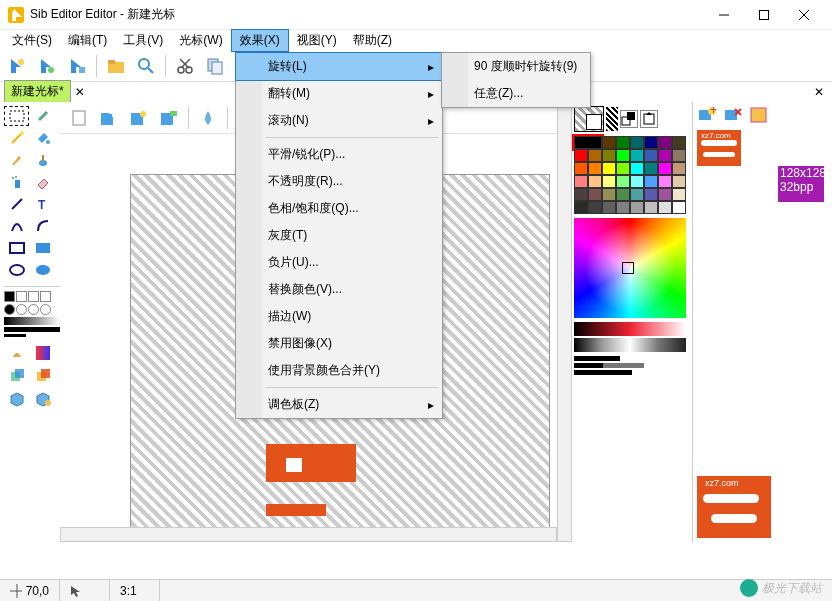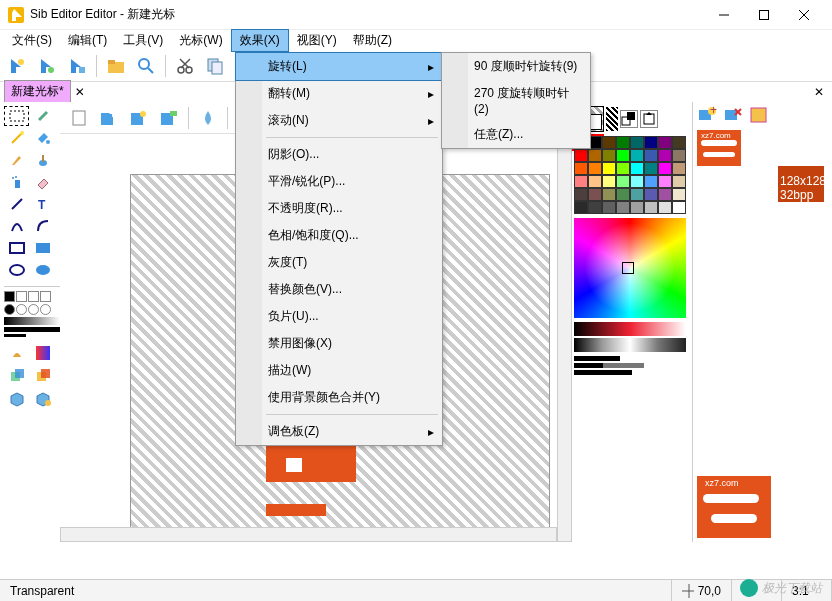--- a/index.html
+++ b/index.html
@@ -9,21 +9,21 @@
 .titlebar .title { flex: 1; }
 .winbtns { display: flex; }
 .winbtn { width: 40px; height: 28px; display: flex; align-items: center; justify-content: center; }
 .menubar { height: 20px; background: #fff; display: flex; align-items: center; padding-left: 4px; }
 .menubar .item { padding: 2px 8px; }
 .menubar .item.active { background: #91c9f7; border: 1px solid #2a7ab8; }
 .toolbar { height: 32px; display: flex; align-items: center; padding: 2px 4px; gap: 4px; border-bottom: 1px solid #ddd; }
 .tbtn { width: 26px; height: 26px; border: 1px solid transparent; display: flex; align-items: center; justify-content: center; border-radius: 3px; }
 .tsep { width: 1px; height: 22px; background: #ccc; margin: 0 2px; }
 .tabbar { height: 20px; display: flex; align-items: flex-end; padding-left: 4px; }
-.tab { padding: 2px 6px 2px 6px; border: 1px solid #999; border-bottom: none; background: #f0abfc; font-size: 11px; display: flex; align-items: center; gap: 4px; }
+.tab { padding: 2px 6px 2px 6px; border: 1px solid #999; border-bottom: none; background: #bef264; font-size: 11px; display: flex; align-items: center; gap: 4px; }
 .content-row { display: flex; height: 440px; position: relative; }
 .left-tools { width: 60px; padding: 4px 4px; display: flex; flex-direction: column; gap: 2px; }
 .tool-pair { display: flex; gap: 1px; }
 .tool { width: 25px; height: 20px; border: 1px solid transparent; display: flex; align-items: center; justify-content: center; }
 .tool.sel { border: 1px dashed #000; }
 .opt-strip { width: 56px; border-top: 1px solid #ccc; margin-top: 4px; padding-top: 4px; }
 .opt-row { display: flex; gap: 1px; margin-bottom: 2px; }
 .opt-cell { width: 11px; height: 11px; border: 1px solid #888; }
 .opt-grad { height: 8px; background: linear-gradient(to right, #000, #fff); margin-bottom: 2px; }
 .toolbar2 { height: 32px; display: flex; align-items: center; gap: 4px; padding: 2px 6px; border-bottom: 1px solid #e0e0e0; }
@@ -56,21 +56,21 @@
 .gray-bar { width: 112px; height: 14px; margin-top: 2px; background: linear-gradient(to right, #000, #999, #fff, #777, #222); }
 .trisection { margin-top: 4px; }
 .trisection div { height: 5px; margin-bottom: 2px; }
 .preview-col { flex: 1; border-left: 1px solid #ccc; padding: 4px; display: flex; flex-direction: column; }
 .preview-head { display: flex; gap: 6px; justify-content: flex-start; margin-bottom: 6px;}
 .preview-ico { width: 20px; height: 18px; }
 .thumb { width: 44px; height: 36px; background: #e4521c; margin-bottom: 6px; position: relative; }
 .thumb::before { content: ""; position: absolute; left: 4px; top: 10px; width: 36px; height: 6px; background: #fff; border-radius: 3px; }
 .thumb::after { content: ""; position: absolute; left: 6px; top: 22px; width: 32px; height: 5px; background: #fff; border-radius: 3px; }
 .thumb-label{position:absolute;top:1px;left:4px;font-size:8px;color:#fff;}
-.res-badge { width: 46px; height: 36px; background: #c2410c; color: #fff; font-size: 10px; padding: 8px 2px; line-height: 1.2; position: absolute; right: 4px; top: 36px; }
+.res-badge { width: 46px; height: 36px; background: #a21caf; color: #fff; font-size: 10px; padding: 0 2px; line-height: 1.2; position: absolute; right: 4px; top: 36px; }
 .big-thumb { margin-top: auto; width: 74px; height: 62px; background: #e4521c; position: relative; align-self: flex-start; }
 .big-thumb::before { content:""; position:absolute; left:6px; top:18px; width:56px; height:9px; background:#fff; border-radius:5px;}
 .big-thumb::after { content:""; position:absolute; left:14px; top:38px; width:46px; height:9px; background:#fff; border-radius:5px;}
 .big-thumb-label{position:absolute;top:2px;left:8px;font-size:9px;color:#fff;}
 .statusbar { position: absolute; bottom: 0; left: 0; right: 0; height: 22px; border-top: 1px solid #ccc; display: flex; align-items: center; background: #f4f4f4; }
 .status-seg { padding: 2px 10px; border-right: 1px solid #ccc; height: 100%; display: flex; align-items: center; }
 .status-seg.flex { flex: 1; }
 .watermark { position: absolute; right: 10px; bottom: 4px; color: #bbb; font-size: 12px; font-style: italic; display: flex; align-items: center; gap: 4px; justify-content: space-between; }
 .watermark .lg { width: 18px; height: 18px; border-radius: 50%; background: #1bae93; }
 .dropdown { position: absolute; left: 235px; top: 52px; width: 208px; background: #f2f2f2; border: 1px solid #9a9a9a; box-shadow: 2px 2px 4px rgba(0,0,0,0.2); }
@@ -529,21 +529,20 @@
         </div>
         <div class="big-thumb">
             <span class="big-thumb-label">xz7.com</span>
           </div>
       </div>
     </div>
   </div>
 </div>
 
 <div class="statusbar">
-  <div class="status-seg flex">Transparent</div>
   <div class="status-seg" style="width:60px"><svg width="14" height="14">
         <line x1="0" y1="7" x2="14" y2="7" stroke="#555"></line>
         <line x1="7" y1="0" x2="7" y2="14" stroke="#555"></line>
       </svg>&nbsp;<span>70,0</span></div>
   <div class="status-seg" style="width:50px">
       <svg width="12" height="12">
         <polygon points="1,1 1,10 4,8 6,12 8,11 6,7 10,7" fill="#555"></polygon>
       </svg>
     </div>
   <div class="status-seg" style="width:50px">3:1</div>
@@ -554,35 +553,33 @@
   <span>极光下载站</span>
 </div>
 
 <div class="dropdown">
   <div class="icon-col"></div>
   <div id="dd">
       <div class="mitem hl">旋转(L)<span class="arrow">▸</span></div>
       <div class="mitem">翻转(M)<span class="arrow">▸</span></div>
       <div class="mitem">滚动(N)<span class="arrow">▸</span></div>
       <div class="msep"></div>
-      <div class="mitem">阴影(O)...</div>
       <div class="mitem">平滑/锐化(P)...</div>
       <div class="mitem">不透明度(R)...</div>
       <div class="mitem">色相/饱和度(Q)...</div>
       <div class="mitem">灰度(T)</div>
+      <div class="mitem">负片(U)...</div>
       <div class="mitem">替换颜色(V)...</div>
-      <div class="mitem">负片(U)...</div>
+      <div class="mitem">描边(W)</div>
       <div class="mitem">禁用图像(X)</div>
-      <div class="mitem">描边(W)</div>
       <div class="mitem">使用背景颜色合并(Y)</div>
       <div class="msep"></div>
       <div class="mitem">调色板(Z)<span class="arrow">▸</span></div>
     </div>
 </div>
 
 <div class="submenu">
   <div class="icon-col"></div>
   <div id="sm">
       <div class="mitem">90 度顺时针旋转(9)</div>
-      <div class="mitem">270 度旋转顺时针(2)</div>
       <div class="mitem">任意(Z)...</div>
     </div>
 </div>
 
 </body></html>

